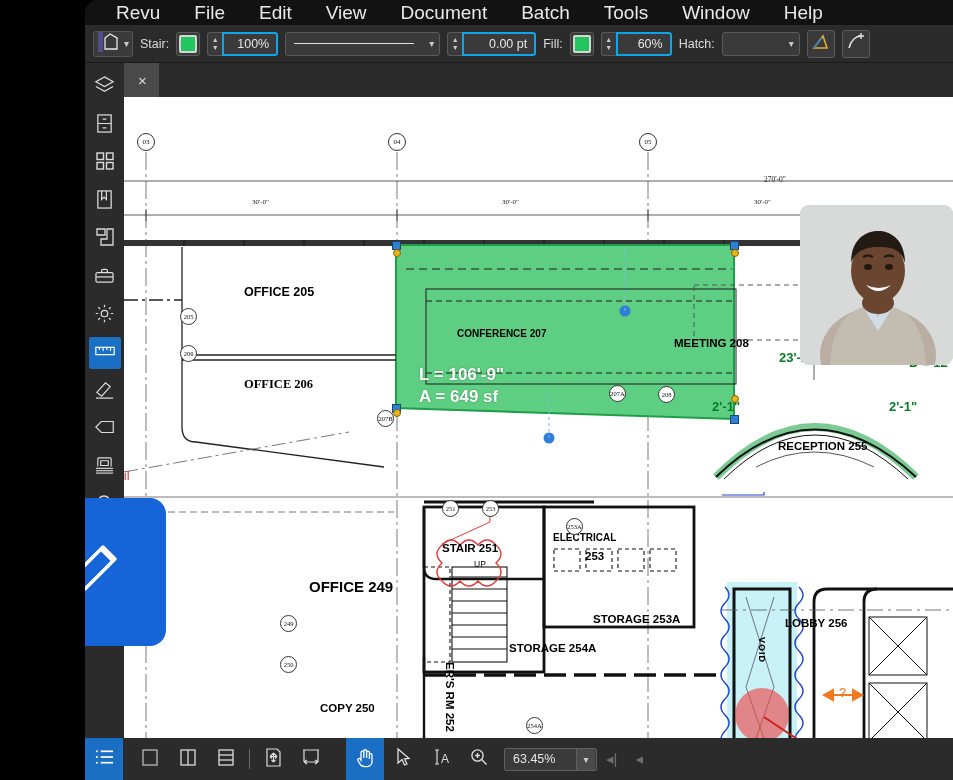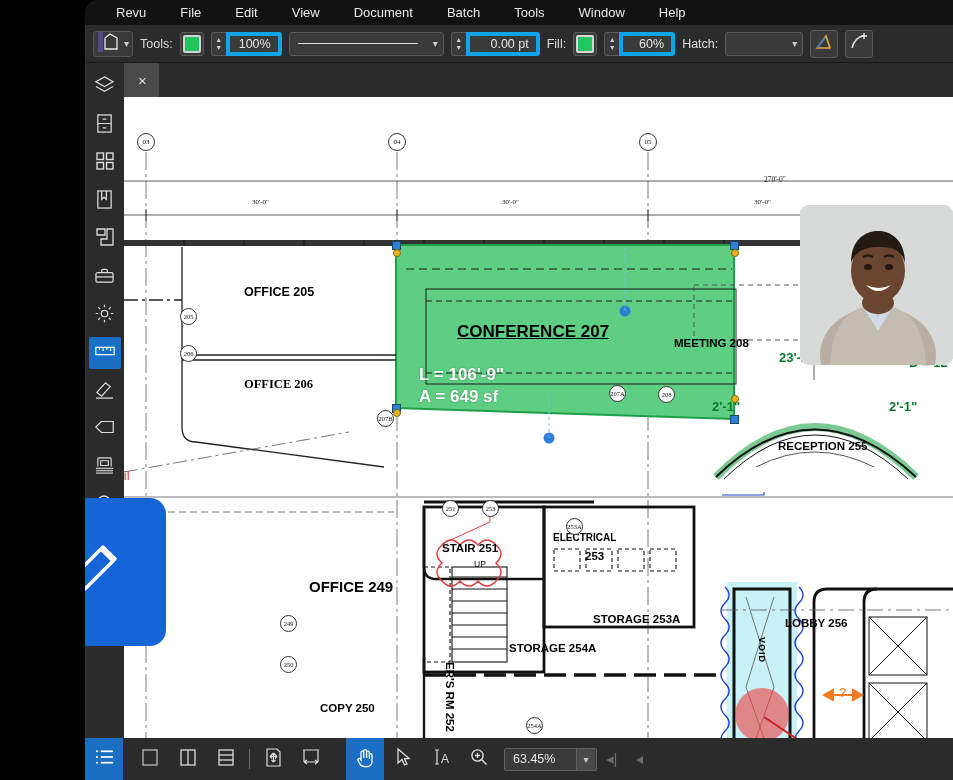--- a/index.html
+++ b/index.html
@@ -21,21 +21,21 @@
   
   .menubar {
     position: absolute; left: 0; top: 0;
     width: 100%; height: 25px;
     background: #121212;
     display: flex; align-items: center;
     padding-left: 14px;
     border-top-left-radius: 14px;
   }
   .menu-item {
-    color: #e8e8e8; font-size: 13px;
+    color: #e8e8e8; font-size: 19px;
     padding: 0 17px; line-height: 25px;
     white-space: nowrap; cursor: default;
   }
 
   
   .toolbar {
     position: absolute; left: 0; top: 25px;
     width: 100%; height: 38px;
     background: #2b2b2b;
     display: flex; align-items: center;
@@ -60,21 +60,21 @@
   .spin {
     display: flex; flex-direction: column; justify-content: center;
     width: 15px; height: 24px; background: #3a3a3a;
     border: 1px solid #5a5a5a; border-right: none;
     border-radius: 3px 0 0 3px;
     align-items: center; gap: 3px;
   }
   .spin span { font-size: 7px; color: #ccc; line-height: 5px; }
   .numfield {
     height: 24px; min-width: 56px; background: #3a3a3a;
-    border: 4px solid #0ea5e9; border-radius: 0 3px 3px 0;
+    border: 2px solid #0ea5e9; border-radius: 0 3px 3px 0;
     color: #e6e6e6; font-size: 12.5px;
     display: flex; align-items: center; justify-content: flex-end;
     padding-right: 7px;
   }
   .combo {
     height: 24px; background: #3a3a3a; border: 1px solid #5a5a5a;
     border-radius: 3px; display: flex; align-items: center;
     justify-content: space-between; padding: 0 5px 0 8px;
   }
   .chev { color: #ccc; font-size: 10px; }
@@ -239,21 +239,21 @@
         <svg width="24" height="22" viewBox="0 0 24 22">
           <rect x="1" y="1" width="5" height="20" fill="#6a5acd" opacity=".55"></rect>
           <g stroke="#e9e9e9" stroke-width="1.3" fill="none">
             <path d="M8 18 L8 7 L13 3 L20 7 L20 18 Z"></path>
           </g>
         </svg>
       </span>
       <span class="chev">▾</span>
     </div>
 
-    <span class="tb-label">Tools:</span>
+    <span class="tb-label">Stair:</span>
     <div class="swatch-wrap">
       <div class="swatch"></div>
     </div>
 
     <div style="display:flex">
       <div class="spin">
         <span>▲</span>
         <span>▼</span>
       </div>
       <div class="numfield">100%</div>
@@ -572,21 +572,21 @@
 
     
     <div class="dim-txt" style="left:640px; top:78px; font-size:7.5px;">270'-0"</div>
     <div class="dim-txt" style="left:128px; top:101px;">30'-0"</div>
     <div class="dim-txt" style="left:378px; top:101px;">30'-0"</div>
     <div class="dim-txt" style="left:630px; top:101px;">30'-0"</div>
 
     
     <div class="plan-txt" style="left:120px; top:188px; font-size:12.5px;">OFFICE  205</div>
     <div class="plan-txt" style="left:120px; top:280px; font-size:12.5px;font-family:Liberation Serif, serif;">OFFICE  206</div>
-    <div class="plan-txt" style="left:333px; top:225px; font-size:17px;text-decoration:underline;">CONFERENCE  207</div>
+    <div class="plan-txt" style="left:333px; top:231px; font-size:10px;">CONFERENCE  207</div>
     <div class="plan-txt" style="left:550px; top:227px; font-size:11.5px;margin-top:13px;">MEETING  208</div>
     <div class="plan-txt" style="left:654px; top:343px; font-size:11.5px;">RECEPTION  255</div>
     <div class="plan-txt" style="left:661px; top:520px; font-size:11.5px;">LOBBY  256</div>
     <div class="plan-txt" style="left:185px; top:481px; font-size:15px;">OFFICE  249</div>
     <div class="plan-txt" style="left:196px; top:605px; font-size:11.5px;">COPY  250</div>
     <div class="plan-txt" style="left:318px; top:445px; font-size:11.5px;">STAIR 251</div>
     <div class="plan-txt" style="left:429px; top:435px; font-size:10px;">ELECTRICAL</div>
     <div class="plan-txt" style="left:461px; top:453px; font-size:11.5px;">253</div>
     <div class="plan-txt" style="left:469px; top:516px; font-size:11.5px;">STORAGE 253A</div>
     <div class="plan-txt" style="left:385px; top:545px; font-size:11.5px;">STORAGE 254A</div>

